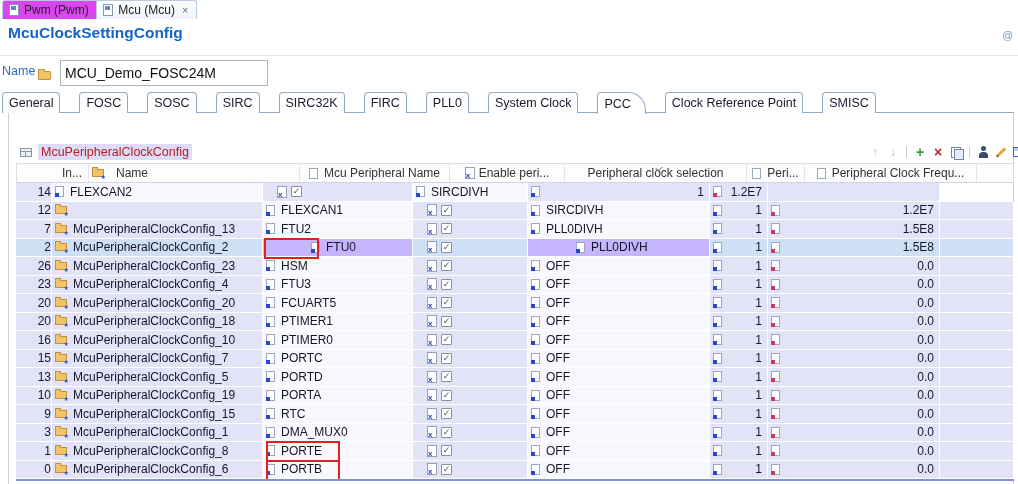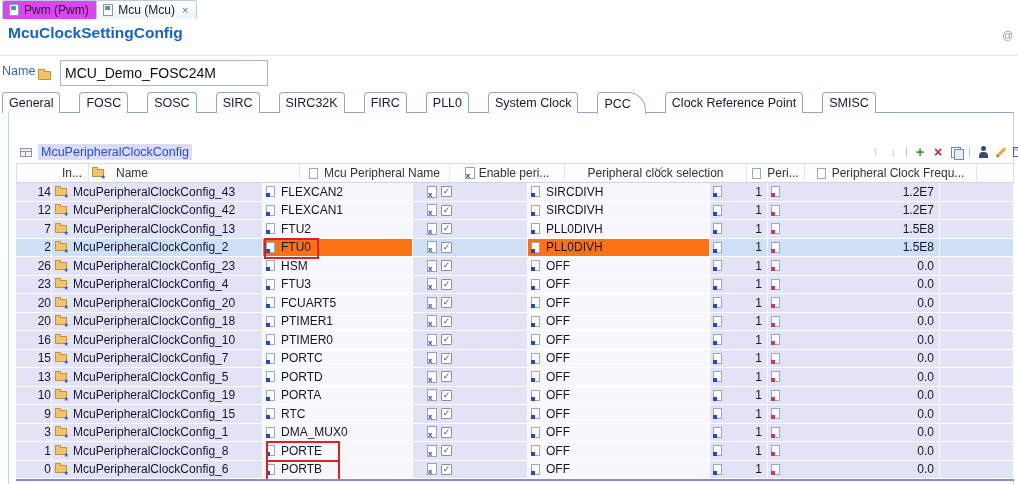--- a/index.html
+++ b/index.html
@@ -46,21 +46,21 @@
   
   #panel { left:8px; top:112px; width:1006px; height:372px; background:#fff;
            border:1px solid #c6d0de; border-bottom:none; z-index:1; }
   #panel-topline { left:8px; top:112px; width:1006px; height:1px; background:#93a9c3; z-index:2; }
 
   
   #section-icon { left:20px; top:148px; width:12px; height:9px; border:1px solid #8a94a6;
                   background:#eef1f6; z-index:5; }
   #section-icon::before { content:""; position:absolute; left:0; top:2px; width:10px; height:1px; background:#8a94a6; }
   #section-icon::after  { content:""; position:absolute; left:4px; top:2px; width:1px; height:5px; background:#8a94a6; }
-  #section-title { left:38px; top:144px; font-size:12.5px; color:#1d4ed8;
+  #section-title { left:38px; top:144px; font-size:12.5px; color:#b91c1c;
                    background:#dcdcf8; padding:1px 3px; z-index:5; }
 
   
   #toolbar { left:868px; top:144px; height:16px; display:flex; align-items:center; gap:4px; z-index:5; }
   .tbtn { width:14px; height:15px; display:flex; align-items:center; justify-content:center;
           font-size:12px; line-height:1; }
   .tb-up,.tb-down { color:#b3bac2; font-weight:bold; }
   .tb-add { color:#2f9e2f; font-weight:bold; font-size:14px; }
   .tb-del { color:#cc2222; font-weight:bold; font-size:14px; }
   .tb-sep { width:1px; height:12px; background:#c8cdd4; margin:0 2px; }
@@ -94,21 +94,21 @@
   .caret::before { content:""; position:absolute; left:0; top:1px; width:5px; height:5px;
                    border-left:1px solid #667; border-bottom:1px solid #667; transform:rotate(-45deg) scaleY(.7); }
 
   .trow { height:18.5px; position:relative; }
   .cell { display:flex; align-items:center; font-size:12px; color:#15152a;
           border-right:1px solid rgba(255,255,255,.95); border-bottom:1px solid #fff;
           white-space:nowrap; overflow:visible; }
   .bg-lav  { background:#e3e3f8; }
   .bg-lite { background:#f7f7fd; }
   .trow.selected .bg-lav  { background:#cfe0f6; }
-  .trow.selected .bg-lite { background:#f97316; }
+  .trow.selected .bg-lite { background:#c4b5fd;padding-left:45px; }
   .cell.index { justify-content:flex-end; }
   .cell.peri, .cell.freq { justify-content:space-between; padding-right:5px; }
 
   
   .folder-sm { width:12px; height:8px; background:#f2c469; border:1px solid #c29238;
                position:relative; margin:0 6px 0 3px; flex:none; }
   .folder-sm::before { content:""; position:absolute; left:-1px; top:-3px; width:4px; height:2px;
                        background:#f2c469; border:1px solid #c29238; border-bottom:none; }
   .folder-sm::after { content:"★"; position:absolute; right:-3px; bottom:-4px; font-size:6px; color:#2a4fd0; }
   .page { width:9px; height:11px; background:#fff; border:1px solid #9aa7c0; position:relative;
@@ -255,24 +255,20 @@
   </div>
       <div class="hcell center">
     <span class="page hdr"></span>
     <span class="hlabel">Peripheral Clock Frequ...</span>
   </div>
       <div class="hcell filler-h"></div>
   </div>
   <div id="gbody">
       <div class="trow">
     <div class="cell index bg-lav">14</div>
-    <div class="cell name bg-lav">
-      <span class="folder-sm"></span>
-      <span class="txt">McuPeripheralClockConfig_43</span>
-    </div>
     <div class="cell peripheral bg-lite">
       <span class="page dot-blue"></span>
       <span class="txt">FLEXCAN2</span>
     </div>
     <div class="cell enable bg-lav">
       <span class="xl"></span>
       <span class="cbx">✓</span>
     </div>
     <div class="cell clock bg-lite">
       <span class="page dot-blue"></span>
@@ -285,21 +281,20 @@
     <div class="cell freq bg-lav">
       <span class="page dot-red"></span>
       <span class="txt">1.2E7</span>
     </div>
     <div class="cell filler bg-lav"></div>
   </div>
       <div class="trow">
     <div class="cell index bg-lav">12</div>
     <div class="cell name bg-lav">
       <span class="folder-sm"></span>
-      <span class="txt">McuPeripheralClockConfig_42</span>
     </div>
     <div class="cell peripheral bg-lite">
       <span class="page dot-blue"></span>
       <span class="txt">FLEXCAN1</span>
     </div>
     <div class="cell enable bg-lav">
       <span class="xl"></span>
       <span class="cbx">✓</span>
     </div>
     <div class="cell clock bg-lite">

